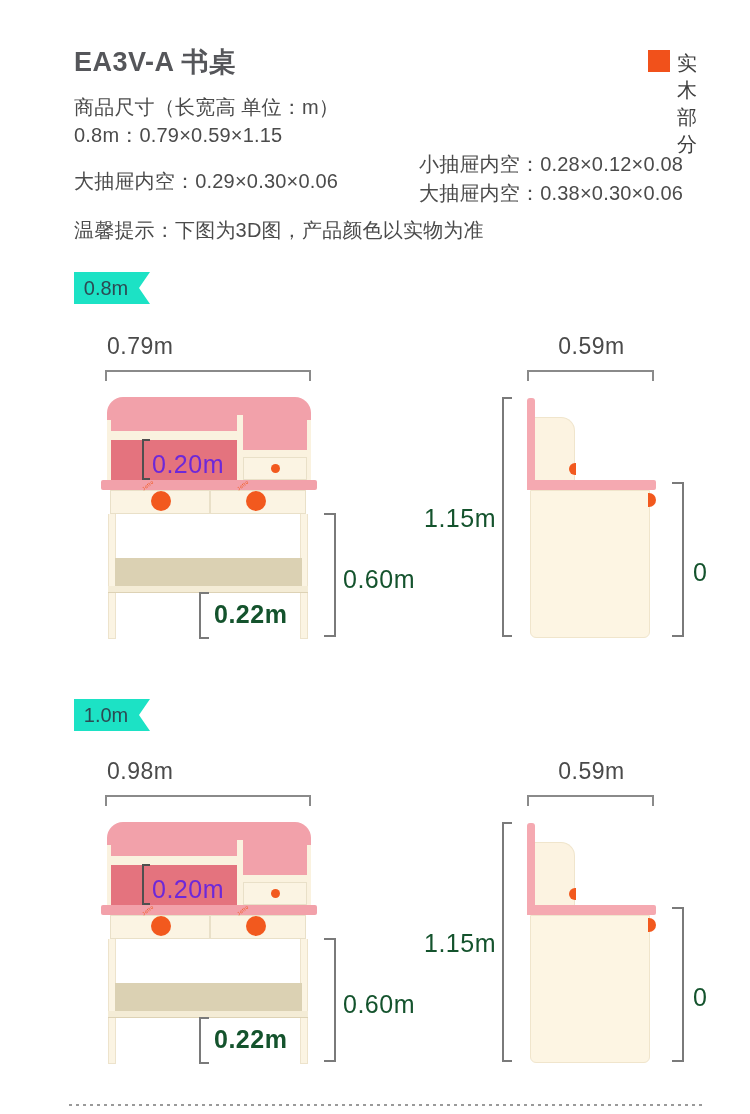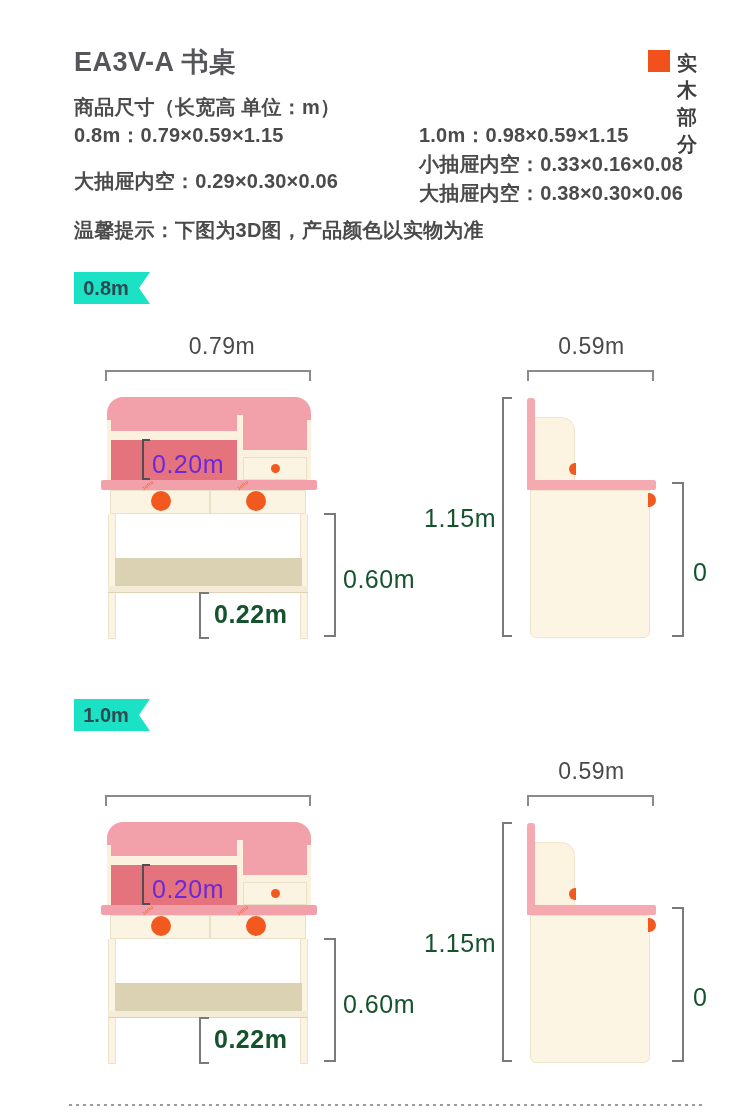--- a/index.html
+++ b/index.html
@@ -3,21 +3,21 @@
 <meta charset="utf-8">
 <style>
   * { margin:0; padding:0; box-sizing:border-box; }
   html,body { background:#ffffff; }
   body { font-family:"Liberation Sans", sans-serif; }
   #page {
     position:relative; width:662px; height:1114px;
     background:#ffffff; overflow:hidden; margin:12px auto;
     color:#4b4b4b;
   }
-  .abs { position:absolute;font-weight:bold; }
+  .abs { position:absolute; }
 
   
   .title { left:30px; top:32px; font-size:27px; font-weight:bold; color:#55565a; letter-spacing:.5px; }
   .legend-square { left:604px; top:38px; width:22px; height:22px; background:#f1511b; }
   .legend-label { left:633px; top:38px; font-size:20px; color:#3f3f3f; }
 
   
   .spec { font-size:20px; color:#4b4b4b; letter-spacing:.2px; white-space:nowrap; }
   .spec-heading { left:30px; top:82px;text-align:right; }
   .spec-l1 { left:30px;  top:110px; }
@@ -41,21 +41,21 @@
   
   .diagram { position:absolute; left:0; width:750px; height:345px; }
   .diagram-1 { top:315px; }
   .diagram-2 { top:740px; }
   .diagram > div, .diagram > span { position:absolute; }
 
   .dim-label { color:#14532d; font-size:25px; letter-spacing:.5px; white-space:nowrap; }
   .top-label { font-size:23px; color:#4a4a4a; }
 
   
-  .fv-width-label { left:74px; top:6px; width:208px; text-align:center; }
+  .fv-width-label { left:63px; top:6px; width:208px; }
   .fv-bracket-top { left:61px; top:43px; width:206px; height:11px;
       border-top:2px solid #8a8a8a; border-left:2px solid #8a8a8a; border-right:2px solid #8a8a8a; }
   .fv-hutch-base { left:63px; top:70px; width:204px; height:83px; background:#f2a1aa; border-radius:16px 16px 0 0; }
   .fv-edge-left  { left:63px;  top:93px; width:4px; height:60px; background:#faf2df; }
   .fv-edge-right { left:263px; top:93px; width:4px; height:60px; background:#faf2df; }
   .fv-shelf-left { left:67px; top:104px; width:126px; height:9px; background:#faf2df; }
   .fv-inner-left { left:67px; top:113px; width:126px; height:40px; background:#e4737e; }
   .fv-divider    { left:193px; top:88px; width:6px; height:65px; background:#faf2df; }
   .fv-shelf-right{ left:199px; top:123px; width:64px; height:7px; background:#faf2df; }
   .fv-small-drawer { left:199px; top:130px; width:64px; height:23px; background:#fbf4e3; border:1px solid #e9e0c8; }
@@ -111,22 +111,21 @@
 <body>
 
 <div id="page">
 
   <div class="abs title">EA3V-A 书桌</div>
   <div class="abs legend-square"></div>
   <div class="abs legend-label">实木部分</div>
 
   <div class="abs spec spec-heading">商品尺寸（长宽高 单位：m）</div>
   <div class="abs spec spec-l1">0.8m：0.79×0.59×1.15</div>
-  <div class="abs spec spec-r1">1.0m：0.98×0.59×1.15</div>
-  <div class="abs spec spec-r2">小抽屉内空：0.33×0.16×0.08</div>
+  <div class="abs spec spec-r2">小抽屉内空：0.28×0.12×0.08</div>
   <div class="abs spec spec-l3">大抽屉内空：0.29×0.30×0.06</div>
   <div class="abs spec spec-r3">大抽屉内空：0.38×0.30×0.06</div>
   <div class="abs spec spec-note">温馨提示：下图为3D图，产品颜色以实物为准</div>
 
   <div class="abs size-badge badge-1">0.8m</div>
 
   <div class="diagram diagram-1">
 
     <div class="fv-width-label dim-label top-label">0.79m</div>
     <div class="fv-bracket-top"></div>
@@ -169,20 +168,21 @@
     <div class="sv-body"></div>
     <div class="sv-knob2"></div>
     <div class="sv-075-bracket"></div>
     <div class="sv-075-label dim-label">0.75m</div>
   </div>
 
   <div class="abs size-badge badge-2">1.0m</div>
 
   <div class="diagram diagram-2">
 
+    <div class="fv-width-label dim-label top-label">0.98m</div>
     <div class="fv-bracket-top"></div>
     <div class="fv-hutch-base"></div>
     <div class="fv-edge-left"></div>
     <div class="fv-edge-right"></div>
     <div class="fv-shelf-left"></div>
     <div class="fv-inner-left"></div>
     <div class="fv-divider"></div>
     <div class="fv-shelf-right"></div>
     <div class="fv-small-drawer"></div>
     <div class="fv-small-knob"></div>

